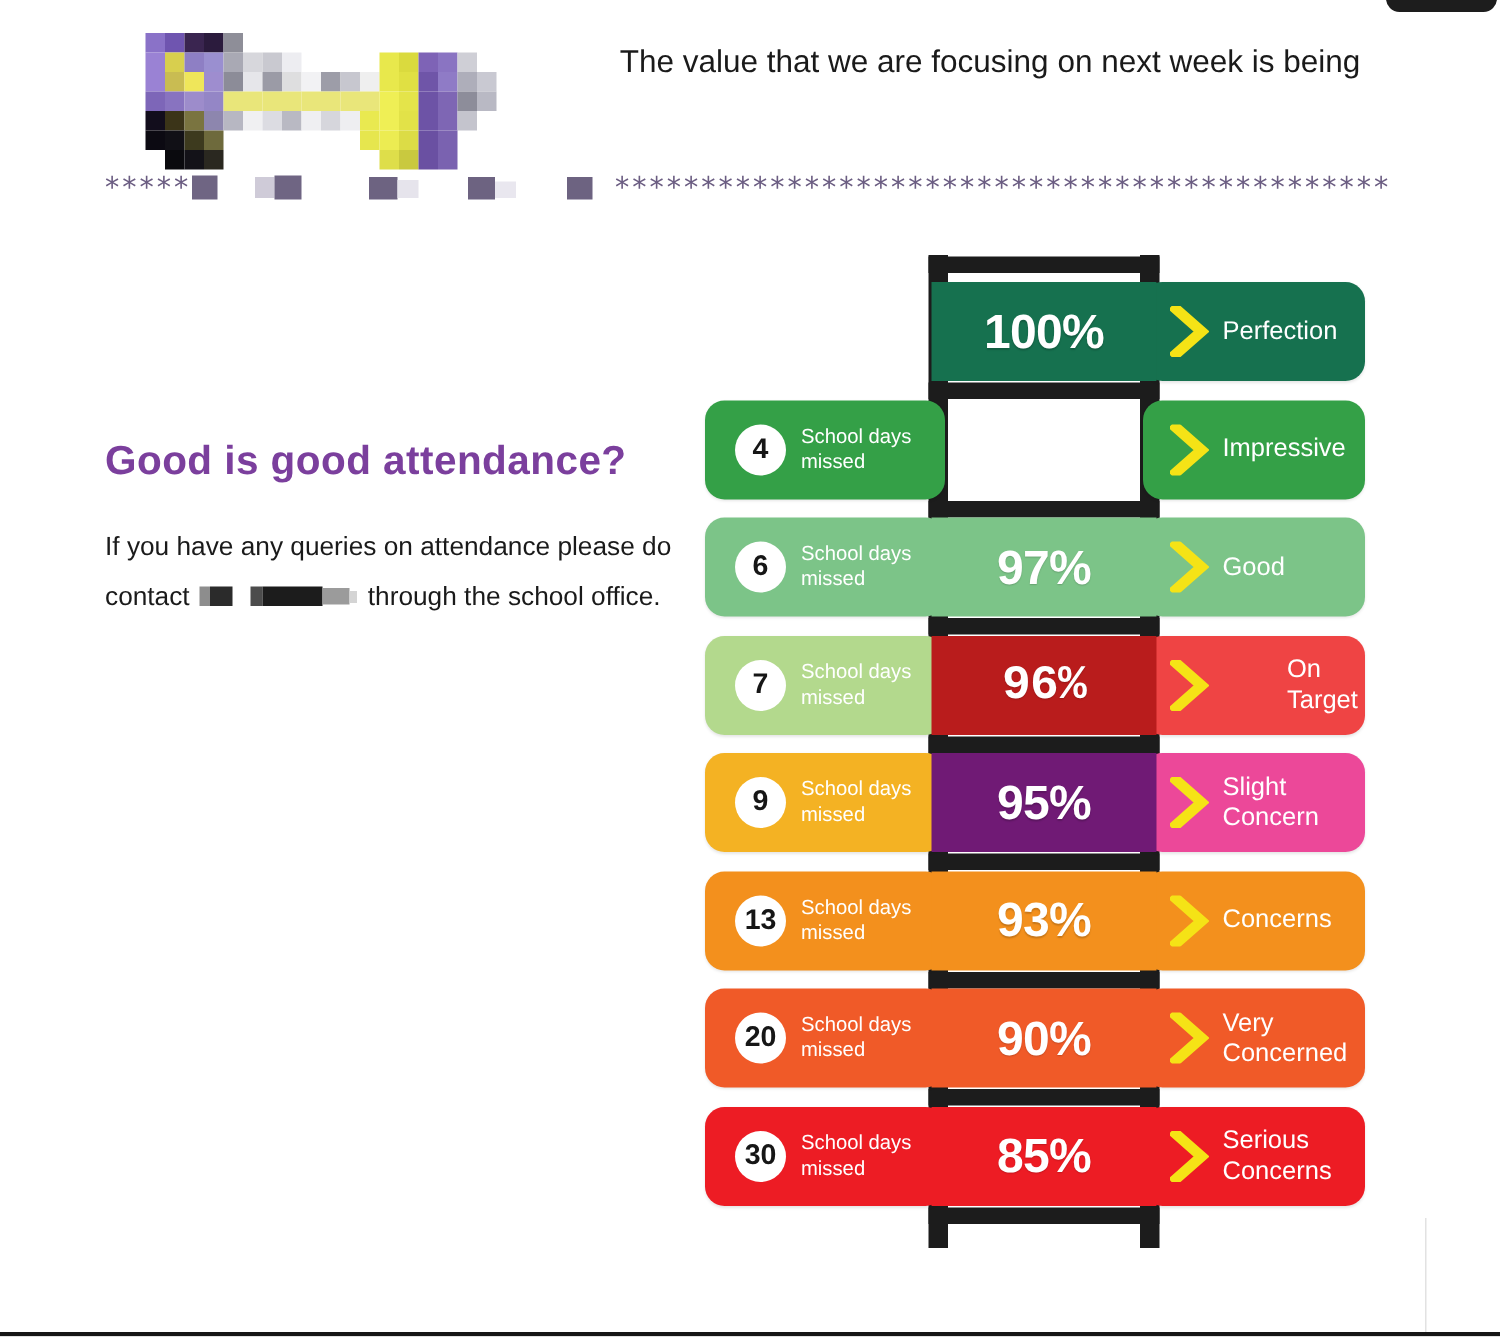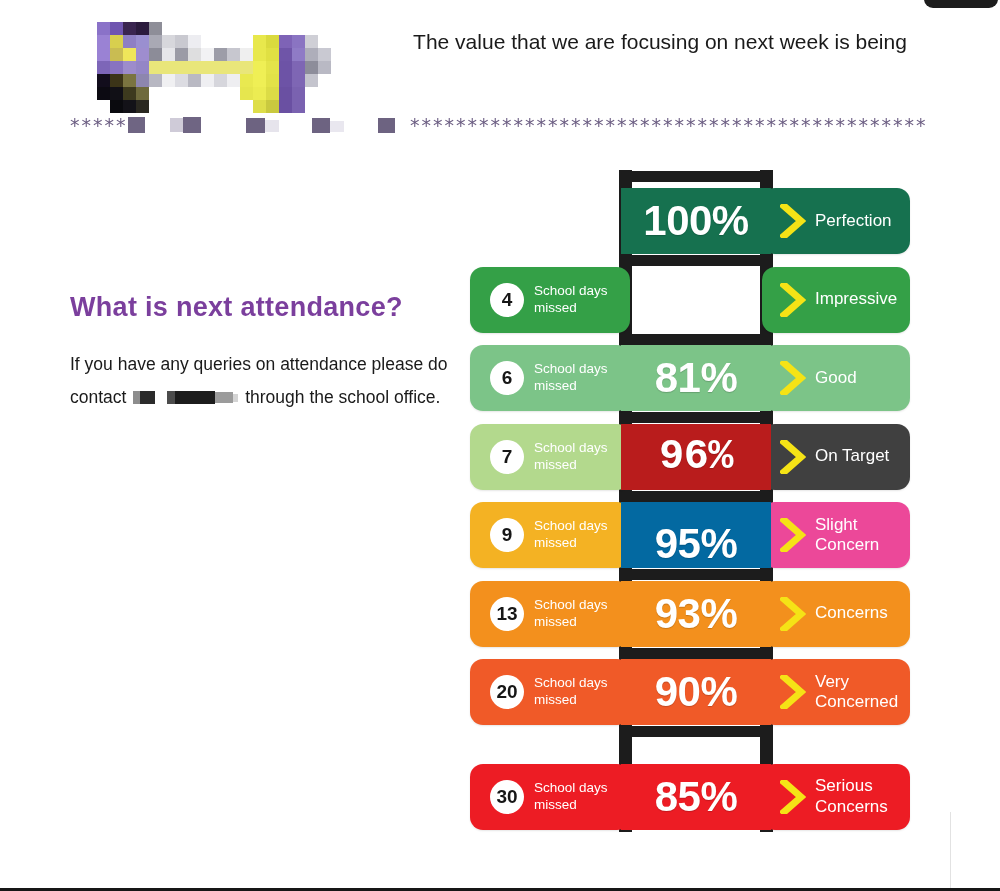--- a/index.html
+++ b/index.html
@@ -213,21 +213,21 @@
     top: 0;
     width: 150px;
     height: 66px;
     display: flex;
     align-items: center;
     justify-content: center;
     z-index: 4;
   }
   .pct-box .pct {
     color: #ffffff;
-    font-size: 42px;
+    font-size: 32px;
     font-weight: bold;
     letter-spacing: -0.5px;
     text-shadow: 0 1px 1px rgba(0,0,0,0.18);
   }
 
   .label-pill {
     position: absolute;
     left: 296px;
     top: 0;
     width: 148px;
@@ -390,21 +390,21 @@
         <div class="sblk" style="left: 176px; top: 2px; width: 19px; height: 15px; background: rgb(109, 99, 129);"></div>
         <div class="sblk" style="left: 195px; top: 4px; width: 14px; height: 12px; background: rgb(230, 228, 236);"></div>
         <div class="sblk" style="left: 242px; top: 2px; width: 18px; height: 15px; background: rgb(109, 99, 129);"></div>
         <div class="sblk" style="left: 260px; top: 5px; width: 14px; height: 11px; background: rgb(233, 231, 239);"></div>
         <div class="sblk" style="left: 308px; top: 2px; width: 17px; height: 15px; background: rgb(109, 99, 129);"></div>
       </div>
     <div class="stars-right-text">*********************************************</div>
   </div>
 
   <div class="article">
-    <h2 class="article-heading">What is next attendance?</h2>
+    <h2 class="article-heading">Good is good attendance?</h2>
     <div class="article-body">
       <span>If you have any queries on attendance please do contact</span>
       <span class="inline-redaction"><i style="left: 0px; top: 1px; width: 7px; height: 13px; background: rgb(141, 141, 141);"></i><i style="left: 7px; top: 1px; width: 15px; height: 13px; background: rgb(43, 43, 43);"></i><i style="left: 34px; top: 1px; width: 8px; height: 13px; background: rgb(76, 76, 76);"></i><i style="left: 42px; top: 1px; width: 40px; height: 13px; background: rgb(28, 28, 28);"></i><i style="left: 82px; top: 2px; width: 18px; height: 11px; background: rgb(155, 155, 155);"></i><i style="left: 100px; top: 4px; width: 5px; height: 8px; background: rgb(212, 212, 212);"></i></span>
       <span>through the school office.</span>
     </div>
   </div>
 
   <div class="ladder-wrap">
     <div class="rail left"></div>
     <div class="rail right"></div>
@@ -452,21 +452,21 @@
         </div>
         <div class="row" style="top: 185px;">
           <div class="days-pill" style="background: rgb(124, 196, 136);">
             <div class="days-badge">6</div>
             <div class="days-text">
               <span>School days</span>
               <span>missed</span>
             </div>
           </div>
           <div class="pct-box" style="background: rgb(124, 196, 136);">
-            <div class="pct">81%</div>
+            <div class="pct">97%</div>
           </div>
           <div class="label-pill" style="background: rgb(124, 196, 136); align-items: center;">
             <svg class="chev" viewBox="0 0 26 34">
               <path d="M4 2 L21 17 L4 32" fill="none" stroke="#f5e316" stroke-width="7" stroke-linecap="square" stroke-linejoin="miter"></path>
             </svg>
             <div class="label-text">
               <span>Good</span>
             </div>
           </div>
         </div>
@@ -474,38 +474,38 @@
           <div class="days-pill" style="background: rgb(179, 217, 141);">
             <div class="days-badge">7</div>
             <div class="days-text">
               <span>School days</span>
               <span>missed</span>
             </div>
           </div>
           <div class="pct-box" style="background: #b91c1c; font-family: Liberation Mono, monospace;">
             <div class="pct">96%</div>
           </div>
-          <div class="label-pill" style="background: #404040;">
+          <div class="label-pill" style="background: #ef4444; gap: 43px;">
             <svg class="chev" viewBox="0 0 26 34">
               <path d="M4 2 L21 17 L4 32" fill="none" stroke="#f5e316" stroke-width="7" stroke-linecap="square" stroke-linejoin="miter"></path>
             </svg>
             <div class="label-text">
               <span>On Target</span>
             </div>
           </div>
         </div>
         <div class="row" style="top: 342px;">
           <div class="days-pill" style="background: rgb(244, 178, 35);">
             <div class="days-badge">9</div>
             <div class="days-text">
               <span>School days</span>
               <span>missed</span>
             </div>
           </div>
-          <div class="pct-box" style="background: #0369a1; align-items: flex-end;">
+          <div class="pct-box" style="background: #701a75;">
             <div class="pct">95%</div>
           </div>
           <div class="label-pill" style="background: #ec4899;">
             <svg class="chev" viewBox="0 0 26 34">
               <path d="M4 2 L21 17 L4 32" fill="none" stroke="#f5e316" stroke-width="7" stroke-linecap="square" stroke-linejoin="miter"></path>
             </svg>
             <div class="label-text">
               <span>Slight</span>
               <span>Concern</span>
             </div>
@@ -545,21 +545,21 @@
           <div class="label-pill" style="background: rgb(240, 90, 40);">
             <svg class="chev" viewBox="0 0 26 34">
               <path d="M4 2 L21 17 L4 32" fill="none" stroke="#f5e316" stroke-width="7" stroke-linecap="square" stroke-linejoin="miter"></path>
             </svg>
             <div class="label-text">
               <span>Very</span>
               <span>Concerned</span>
             </div>
           </div>
         </div>
-        <div class="row" style="top: 577.5px; margin-top: 26px;">
+        <div class="row" style="top: 577.5px;">
           <div class="days-pill" style="background: rgb(237, 28, 36);">
             <div class="days-badge">30</div>
             <div class="days-text">
               <span>School days</span>
               <span>missed</span>
             </div>
           </div>
           <div class="pct-box" style="background: rgb(237, 28, 36);">
             <div class="pct">85%</div>
           </div>

